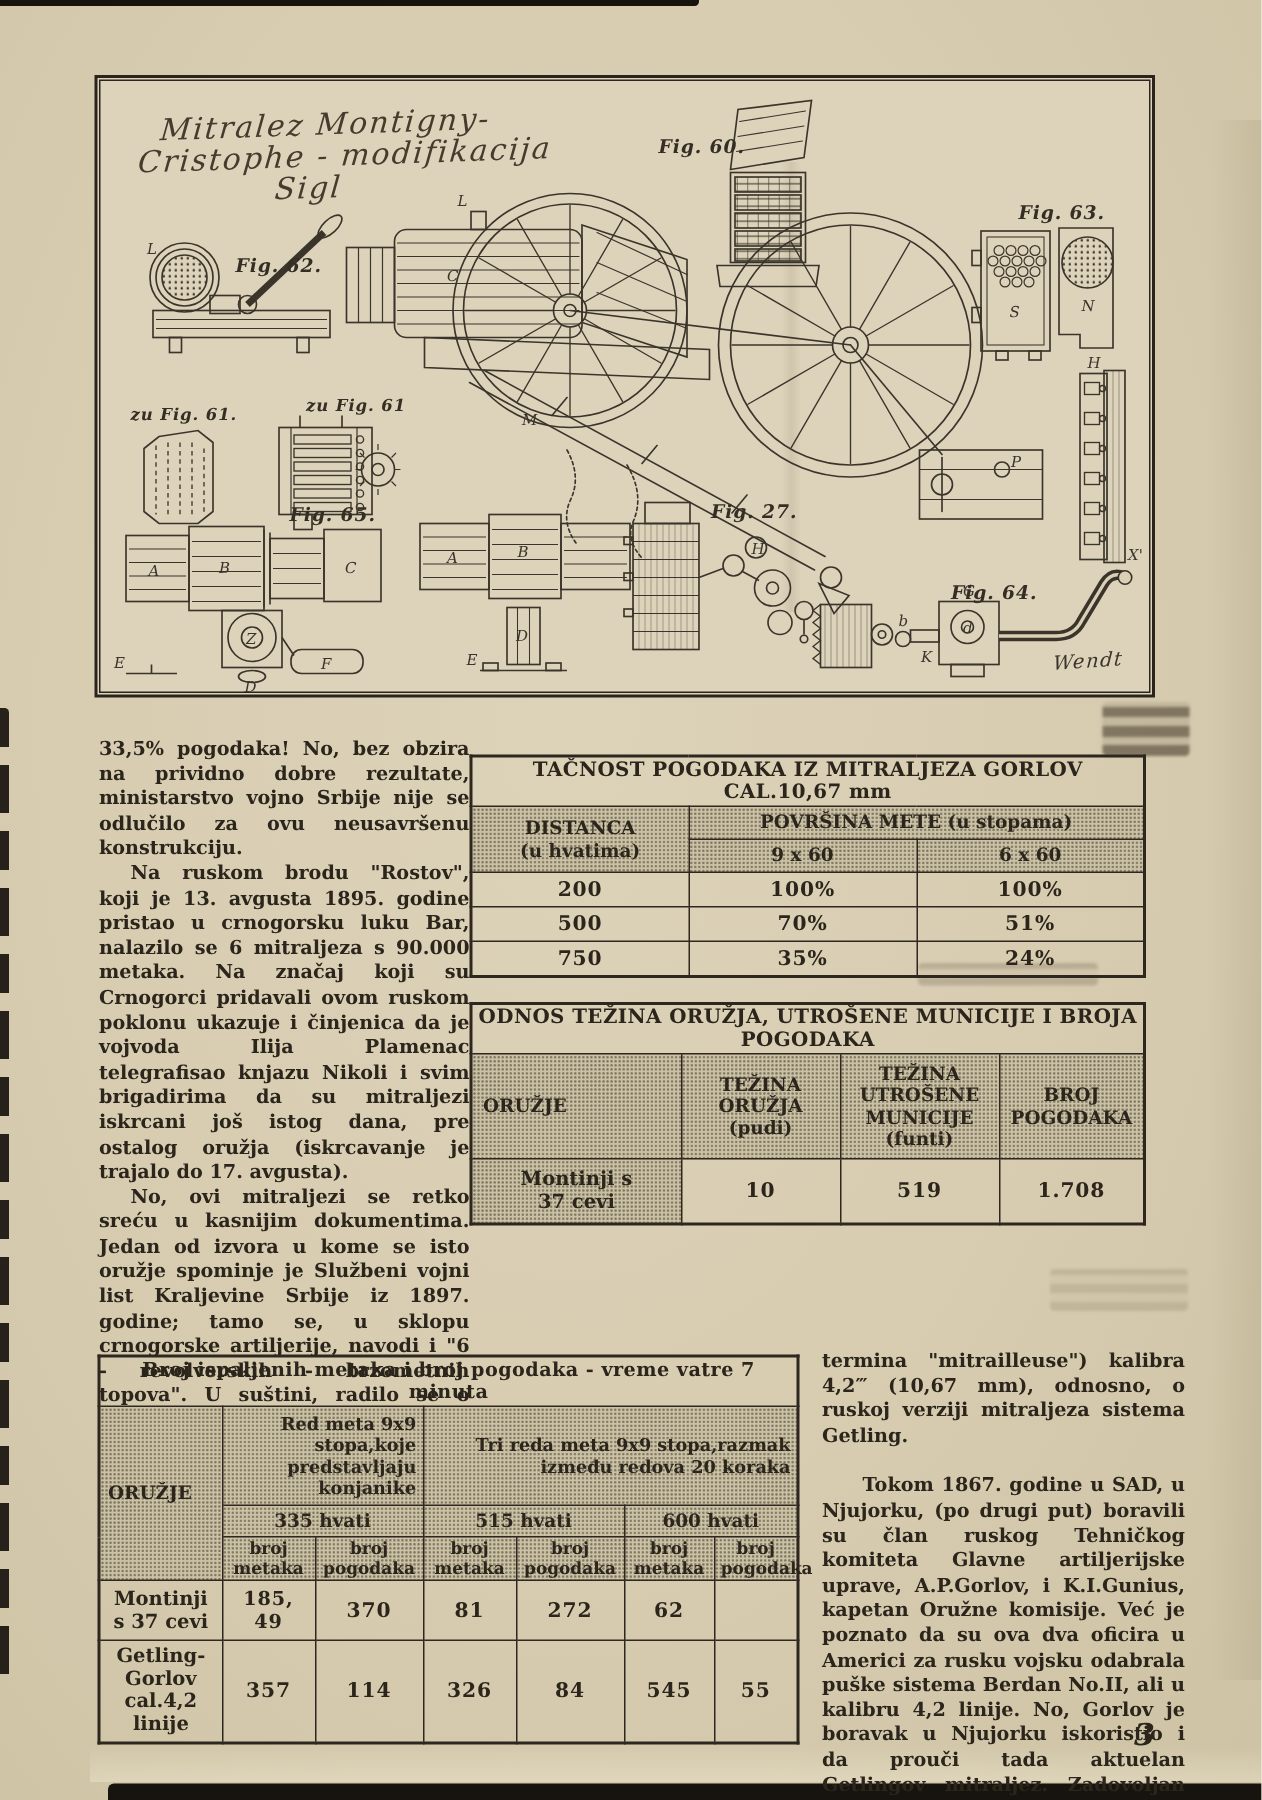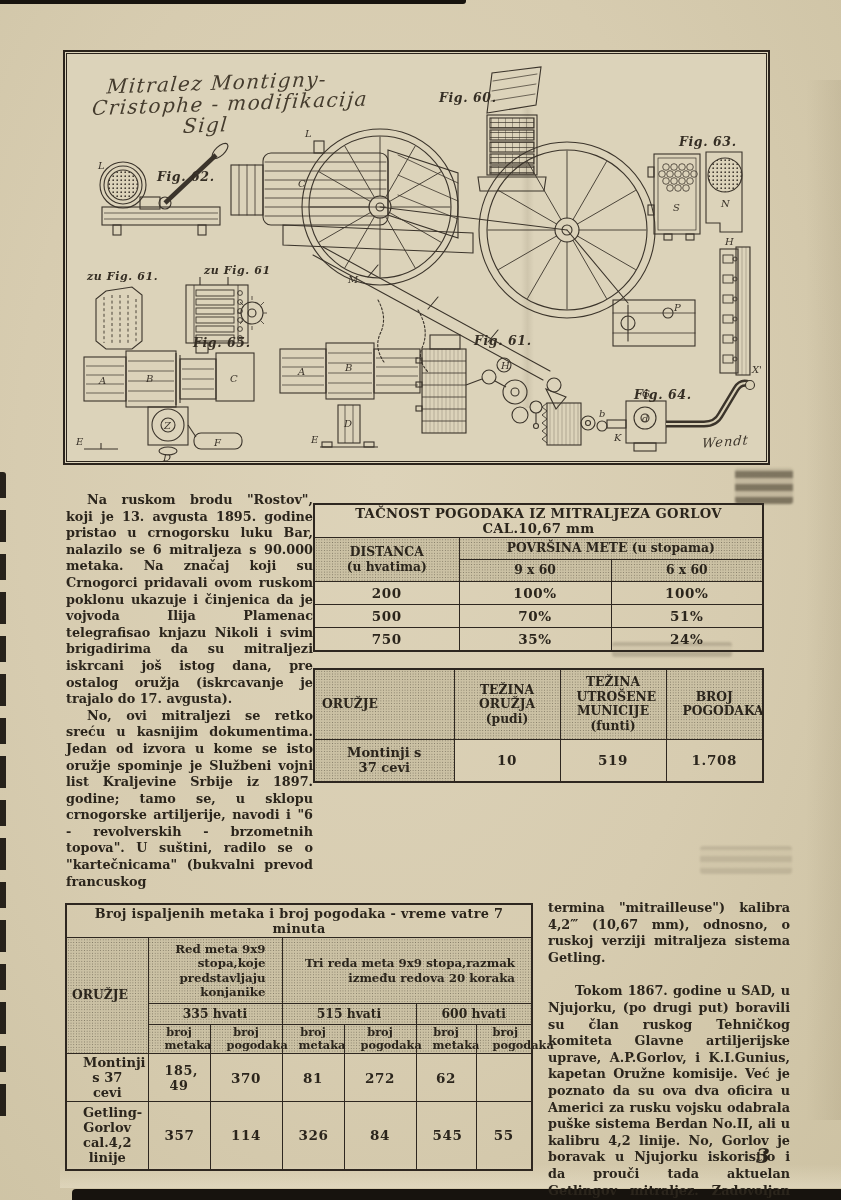--- a/index.html
+++ b/index.html
@@ -47,21 +47,21 @@
   .col{position:absolute;font-size:12.8px;line-height:16.6px;font-weight:bold;
     text-align:justify;color:#2b251c}
   .col p{margin:0;text-indent:21px}
   .col p.noind{text-indent:0}
   .leftcol{left:66px;top:492px;width:247px}
   .rightcol{left:548px;top:900px;width:242px}
   .rightcol p.gap{margin-top:17px;text-indent:27px}
   
   table.t{position:absolute;border-collapse:collapse;table-layout:fixed;
     font-family:"DejaVu Serif","Liberation Serif",serif;color:#2b251c}
-  table.t td{border:1.6px solid #2e2720;padding:1px 16px;text-align:center;
+  table.t td{border:1.6px solid #2e2720;padding:1px 4px;text-align:center;
     font-weight:bold;vertical-align:middle}
   table.t{border:2.6px solid #2e2720}
   td.ttl{font-size:13.2px;letter-spacing:.3px}
   td.hd{font-size:12.3px;line-height:14.5px}
   td.sub{font-size:11.3px;line-height:13px}
   td.val{font-size:13.5px;letter-spacing:.6px}
   td.nm{text-align:left;font-size:13px;line-height:15px;padding-left:6px}
   .pre{white-space:pre-line}
   .ht{background-color:#cbc1a4;
     background-image:radial-gradient(circle,rgba(52,46,34,.5) .7px,transparent .85px);
@@ -343,26 +343,27 @@
     <span class="h2">Cristophe - modifikacija</span>
     <span class="h3">Sigl</span>
   </div>
 
   <span class="flab" style="left:374px;top:38px">Fig. 60.</span>
   <span class="flab" style="left:92px;top:117px">Fig. 62.</span>
   <span class="flab" style="left:614px;top:82px">Fig. 63.</span>
   <span class="flab" style="left:22px;top:218px;font-size:11px">zu Fig. 61.</span>
   <span class="flab" style="left:139px;top:212px;font-size:11px">zu Fig. 61</span>
   <span class="flab" style="left:128px;top:283px">Fig. 65.</span>
-  <span class="flab" style="left:409px;top:281px">Fig. 61.</span>
+  <span class="flab" style="left:409px;top:281px">Fig. 27.</span>
   <span class="flab" style="left:569px;top:335px">Fig. 64.</span>
   <span class="sig">Wendt</span>
 </div>
 
 <div class="col leftcol">
+  <p class="noind">33,5% pogodaka! No, bez obzira na prividno dobre rezultate, ministarstvo vojno Srbije nije se odlučilo za ovu neusavršenu konstrukciju.</p>
   <p>Na ruskom brodu "Rostov", koji je 13. avgusta 1895. godine pristao u crnogorsku luku Bar, nalazilo se 6 mitraljeza s 90.000 metaka. Na značaj koji su Crnogorci pridavali ovom ruskom poklonu ukazuje i činjenica da je vojvoda Ilija Plamenac telegrafisao knjazu Nikoli i svim brigadirima da su mitraljezi iskrcani još istog dana, pre ostalog oružja (iskrcavanje je trajalo do 17. avgusta).</p>
   <p>No, ovi mitraljezi se retko sreću u kasnijim dokumentima. Jedan od izvora u kome se isto oružje spominje je Službeni vojni list Kraljevine Srbije iz 1897. godine; tamo se, u sklopu crnogorske artiljerije, navodi i "6 - revolverskih - brzometnih topova". U suštini, radilo se o "kartečnicama" (bukvalni prevod francuskog</p>
 </div>
 
 <table class="t t1">
   <colgroup>
       <col style="width:145px">
       <col style="width:152px">
       <col style="width:152px">
     </colgroup>
@@ -398,20 +399,23 @@
   </table>
 
 <table class="t t2">
   <colgroup>
       <col style="width:140px">
       <col style="width:106px">
       <col style="width:106px">
       <col style="width:97px">
     </colgroup>
   <tbody>
+      <tr>
+        <td colspan="4" class="ttl" style="height:23px">ODNOS TEŽINA ORUŽJA, UTROŠENE MUNICIJE I BROJA POGODAKA</td>
+      </tr>
   <tr style="height:70px">
     <td class="hd ht" style="text-align:left;padding-left:7px">ORUŽJE</td>
     <td class="hd ht pre">TEŽINA
 ORUŽJA (pudi)</td>
     <td class="hd ht pre">TEŽINA
 UTROŠENE
 MUNICIJE
 (funti)</td>
     <td class="hd ht pre">BROJ
 POGODAKA</td>

